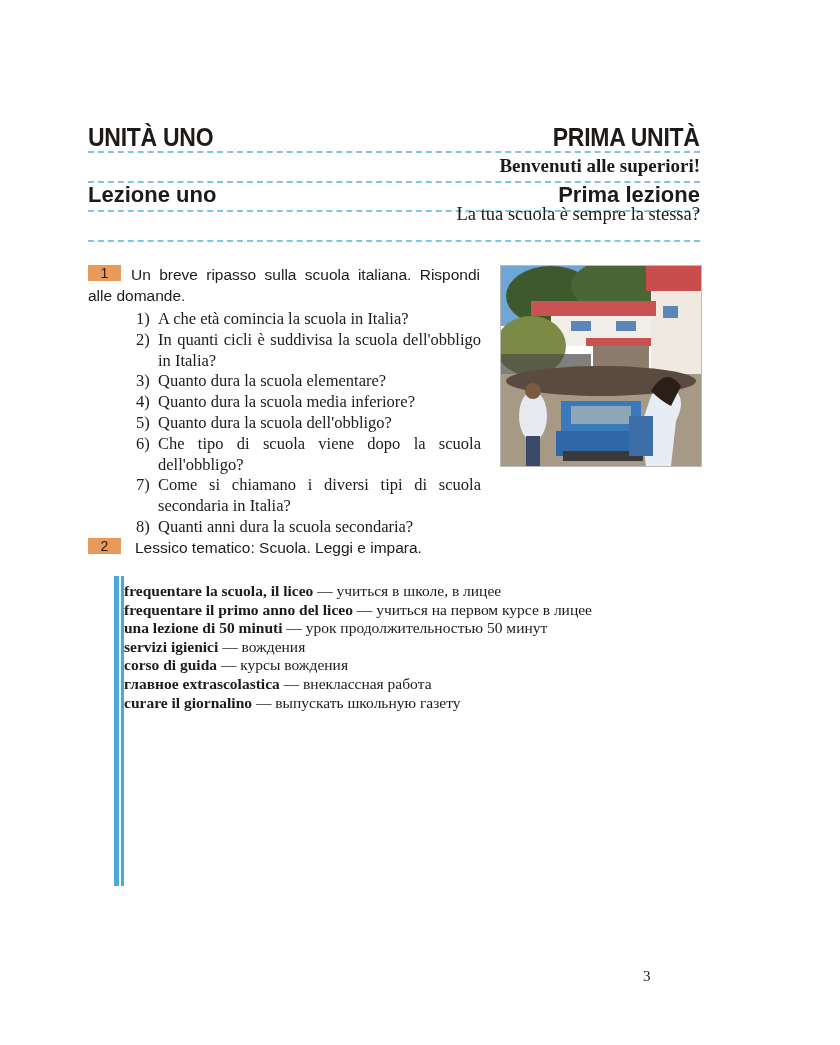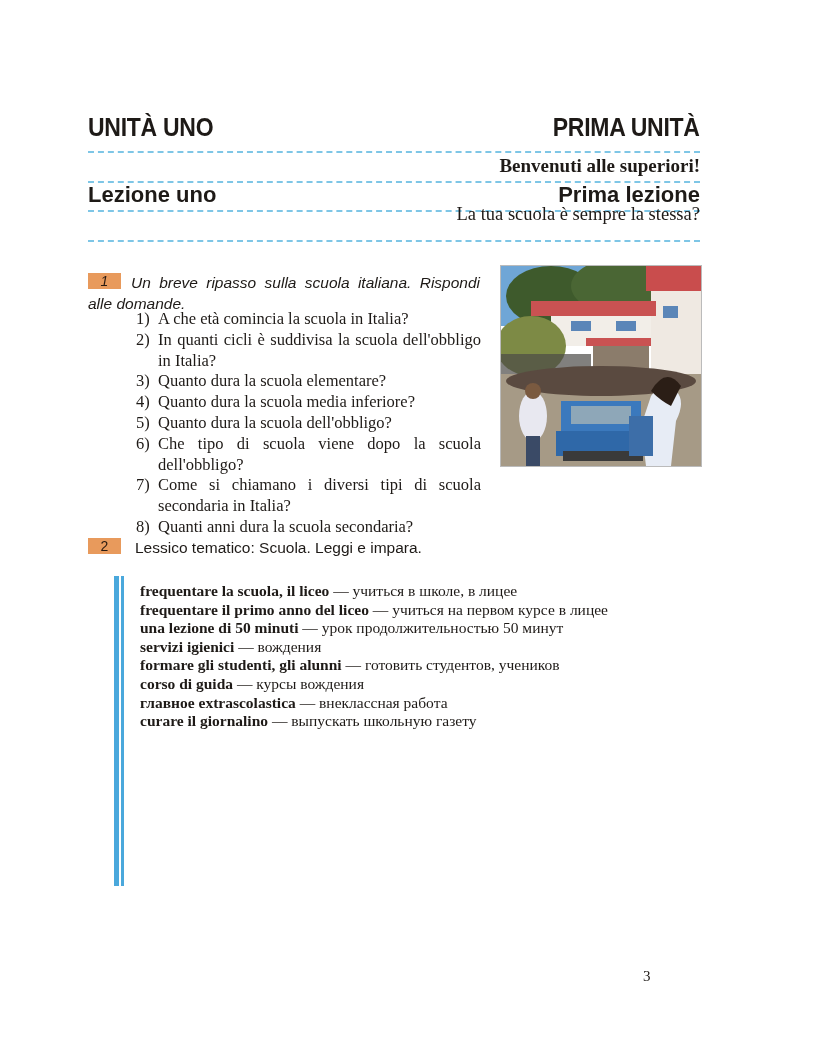--- a/index.html
+++ b/index.html
@@ -1,50 +1,50 @@
 <!DOCTYPE html>
 <html><head>
   <meta charset="utf-8">
   <style>
     html, body { margin: 0; padding: 0; background: #ffffff; }
     body { width: 840px; height: 1045px; position: relative; overflow: hidden; color: #1e1a17; }
     .page { position: absolute; left: 88px; top: 0; width: 612px; }
 
     .head-row { display: flex; justify-content: space-between; align-items: flex-end; }
-    .unit-row { position: absolute; top: 110px; left: 0; width: 612px; height: 32px; gap: 16px; }
+    .unit-row { position: absolute; top: 120px; left: 0; width: 612px; height: 32px; gap: 16px; }
     .unit-row span { font-family: "Liberation Sans", sans-serif; font-weight: bold; font-size: 25px; letter-spacing: -0.3px; transform: scaleX(0.92); display: inline-block; }
     .unit-row .left { transform-origin: left; }
     .unit-row .right { transform-origin: right; }
 
     .dash { position: absolute; left: 0; width: 612px; height: 0; border-top: 2px dashed #7ec6e6; }
 
     .center-title { position: absolute; left: 0; width: 612px; text-align: right; font-family: "Liberation Serif", serif; font-weight: bold; font-size: 19px; }
 
     .lesson-row { position: absolute; top: 184px; left: 0; width: 612px; height: 24px; }
     .lesson-row span { font-family: "Liberation Sans", sans-serif; font-weight: bold; font-size: 22px; }
 
     .badge { display: inline-block; width: 33px; height: 16px; background: #e89a5c; color: #2a1a10; font-family: "Liberation Sans", sans-serif; font-size: 14px; text-align: center; line-height: 16px; vertical-align: 2px; }
 
-    .ex1 { position: absolute; top: 272px; left: 0; width: 392px; font-family: "Liberation Sans", sans-serif; font-size: 15.5px; line-height: 21px; text-align: justify; font-style: italic; }
+    .ex1 { position: absolute; top: 264px; left: 0; width: 392px; font-family: "Liberation Sans", sans-serif; font-size: 15.5px; line-height: 21px; text-align: justify; }
     .ex1 .badge { margin-right: 10px; }
 
     .questions { position: absolute; top: 309px; left: 48px; width: 345px; font-family: "Liberation Serif", serif; font-size: 16.5px; line-height: 20.8px; list-style: none; margin: 0; padding: 0; }
     .questions li { display: flex; }
     .questions .num { width: 22px; flex: none; }
     .questions .txt { flex: 1; text-align: justify; }
 
     .photo { position: absolute; top: 265px; left: 412px; width: 200px; height: 200px; overflow: hidden; border: 1px solid #bbb; }
 
     .ex2 { position: absolute; top: 538px; left: 0; font-family: "Liberation Sans", sans-serif; font-size: 15.5px; }
     .ex2 .badge { margin-right: 14px; }
 
     .vocab-bar1 { position: absolute; top: 576px; left: 26px; width: 5px; height: 310px; background: #4aa8dc; }
     .vocab-bar2 { position: absolute; top: 576px; left: 33px; width: 3px; height: 310px; background: #4aa8dc; }
 
-    .vocab { position: absolute; top: 582px; left: 52px; width: 564px; font-family: "Liberation Serif", serif; font-size: 15.5px; line-height: 18.6px; }
+    .vocab { position: absolute; top: 582px; left: 36px; width: 564px; font-family: "Liberation Serif", serif; font-size: 15.5px; line-height: 18.6px; }
     .vocab p { margin: 0; text-align: justify; }
     .vocab b { font-weight: bold; }
 
     .page-num { position: absolute; top: 968px; left: 555px; font-family: "Liberation Serif", serif; font-size: 15px; }
   </style>
 </head>
 <body>
 
 <div class="page">
 
@@ -139,20 +139,19 @@
   </div>
 
   <div class="vocab-bar1"></div>
   <div class="vocab-bar2"></div>
 
   <div class="vocab">
     <p><b>frequentare la scuola, il liceo</b> <span>— учиться в школе, в лицее</span></p>
     <p><b>frequentare il primo anno del liceo</b> <span>— учиться на первом курсе в лицее</span></p>
     <p><b>una lezione di 50 minuti</b> <span>— урок продолжительностью 50 минут</span></p>
     <p><b>servizi igienici</b> <span>— вождения</span></p>
-    <p><b>formare gli studenti, gli alunni</b> <span>— готовить студентов, учеников</span></p>
     <p><b>corso di guida</b> <span>— курсы вождения</span></p>
     <p><b>главное extrascolastica</b> <span>— внеклассная работа</span></p>
     <p><b>curare il giornalino</b> <span>— выпускать школьную газету</span></p>
   </div>
 
   <div class="page-num">3</div>
 </div>
 
 </body></html>

